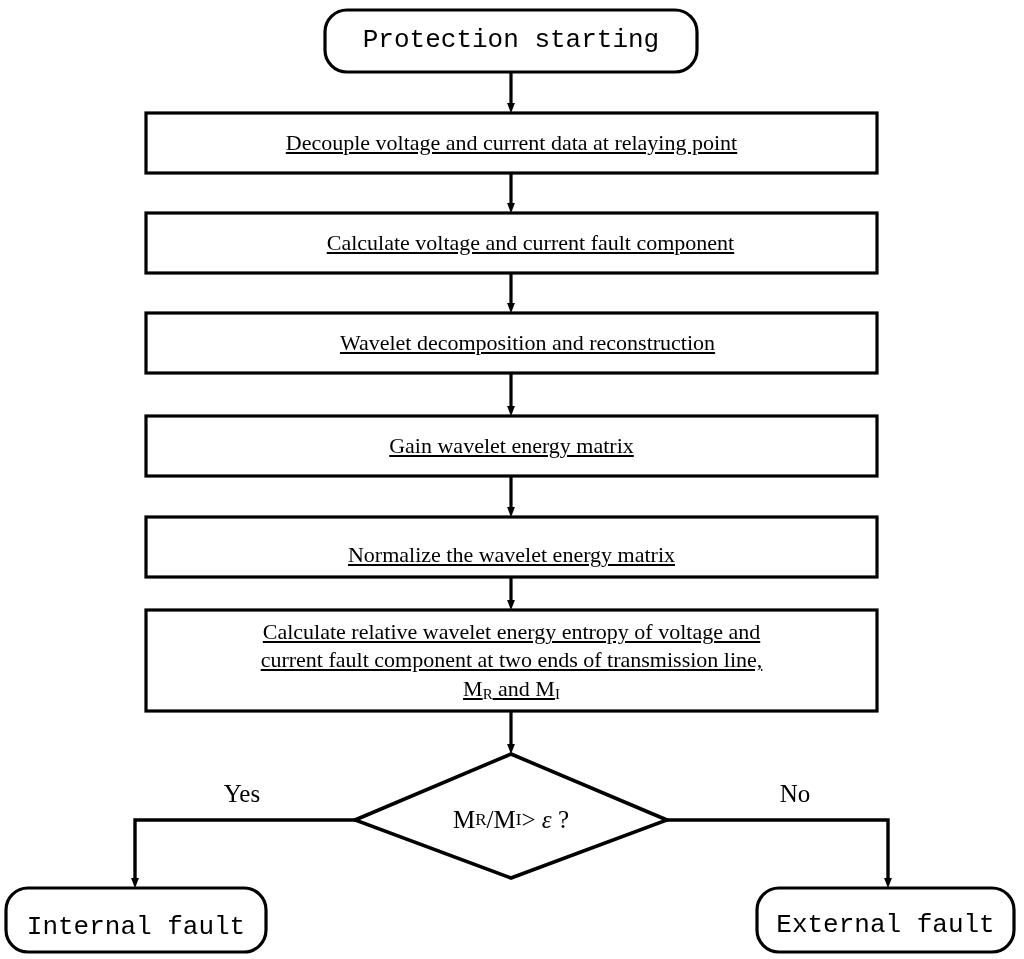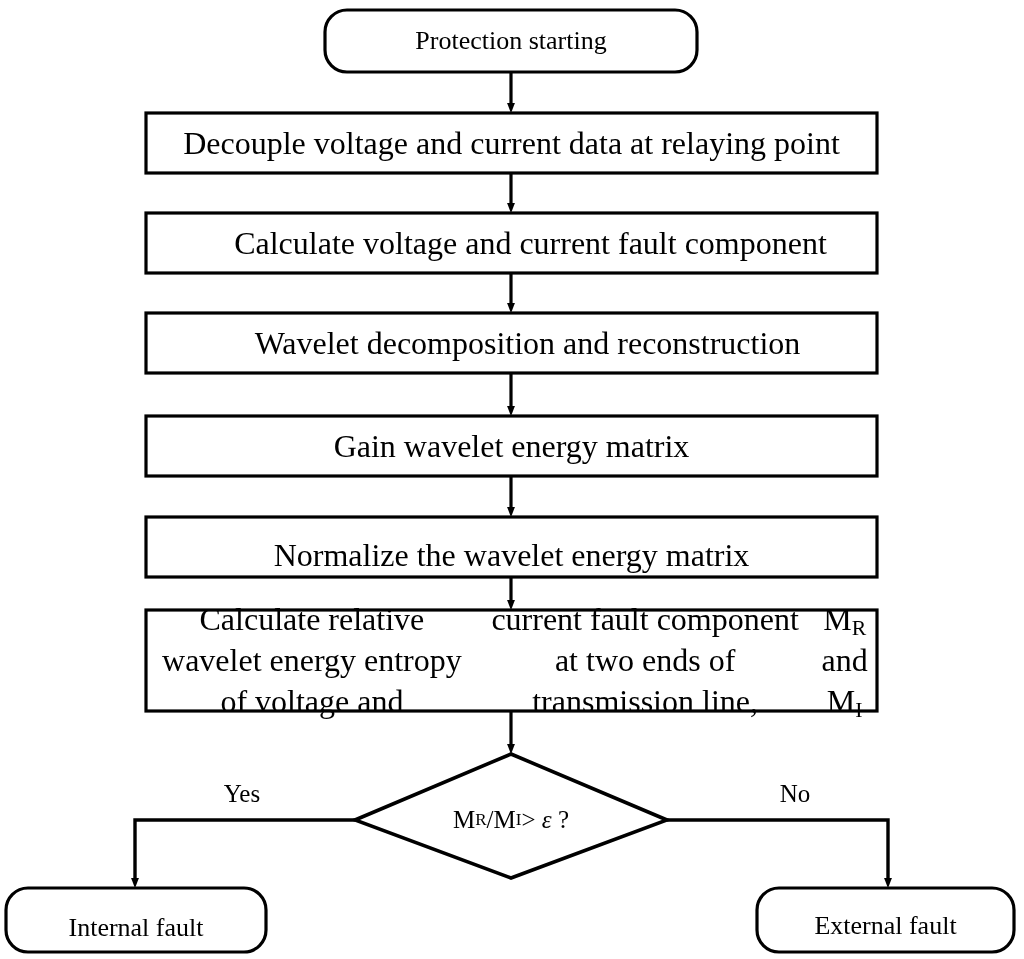--- a/index.html
+++ b/index.html
@@ -29,22 +29,22 @@
     display: flex;
     align-items: center;
     justify-content: center;
     text-align: center;
     font-family: "Liberation Serif", "DejaVu Serif", serif;
     color: #000000;
     line-height: 1.28;
     white-space: pre-line;
     pointer-events: none;
   }
-  .terminal-label { font-size: 26px; }
-  .process-label  { font-size: 32px; }
+  .terminal-label { font-size: 26px; font-family: Liberation Mono, monospace; }
+  .process-label  { font-size: 22px; text-decoration: underline; }
   .decision-label { font-size: 25px; }
   .branch-label   { font-size: 25px; }
   .node-label sub {
     font-size: 0.68em;
     vertical-align: -0.22em;
     line-height: 0;
   }
   .eps {
     font-style: italic;
     font-family: "Liberation Serif", "DejaVu Serif", serif;
@@ -110,21 +110,21 @@
   <div class="node-label process-label" style="left:146px; top:113px; width:731px; height:60px;">Decouple voltage and current data at relaying point</div>
 
   <div class="node-label process-label" style="left:146px; top:213px; width:731px; height:60px;padding-left:19px;">Calculate voltage and current fault component</div>
 
   <div class="node-label process-label" style="left:146px; top:313px; width:731px; height:60px;padding-left:16px;">Wavelet decomposition and reconstruction</div>
 
   <div class="node-label process-label" style="left:146px; top:416px; width:731px; height:60px;">Gain wavelet energy matrix</div>
 
   <div class="node-label process-label" style="left:146px; top:517px; width:731px; height:77px;">Normalize the wavelet energy matrix</div>
 
-  <div class="node-label process-label" style="left:146px; top:610px; width:731px; height:101px; flex-direction:row;">
+  <div class="node-label process-label" style="left:146px; top:610px; width:731px; height:101px; flex-direction:column;">
     <span>Calculate relative wavelet energy entropy of voltage and</span>
     <span>current fault component at two ends of transmission line,</span>
     <span><span>M</span><sub>R</sub><span> and M</span><sub>I</sub></span>
   </div>
 
   <div class="node-label decision-label" style="left:355px; top:790px; width:312px; height:60px;">
     <span>M</span><sub>R</sub><span>/M</span><sub>I</sub><span>&gt;</span><span>&nbsp;</span><span class="eps">ε</span><span>&nbsp;</span><span>?</span>
   </div>
 
   <div class="node-label branch-label" style="left:182px; top:778px; width:120px; height:32px;">Yes</div>

